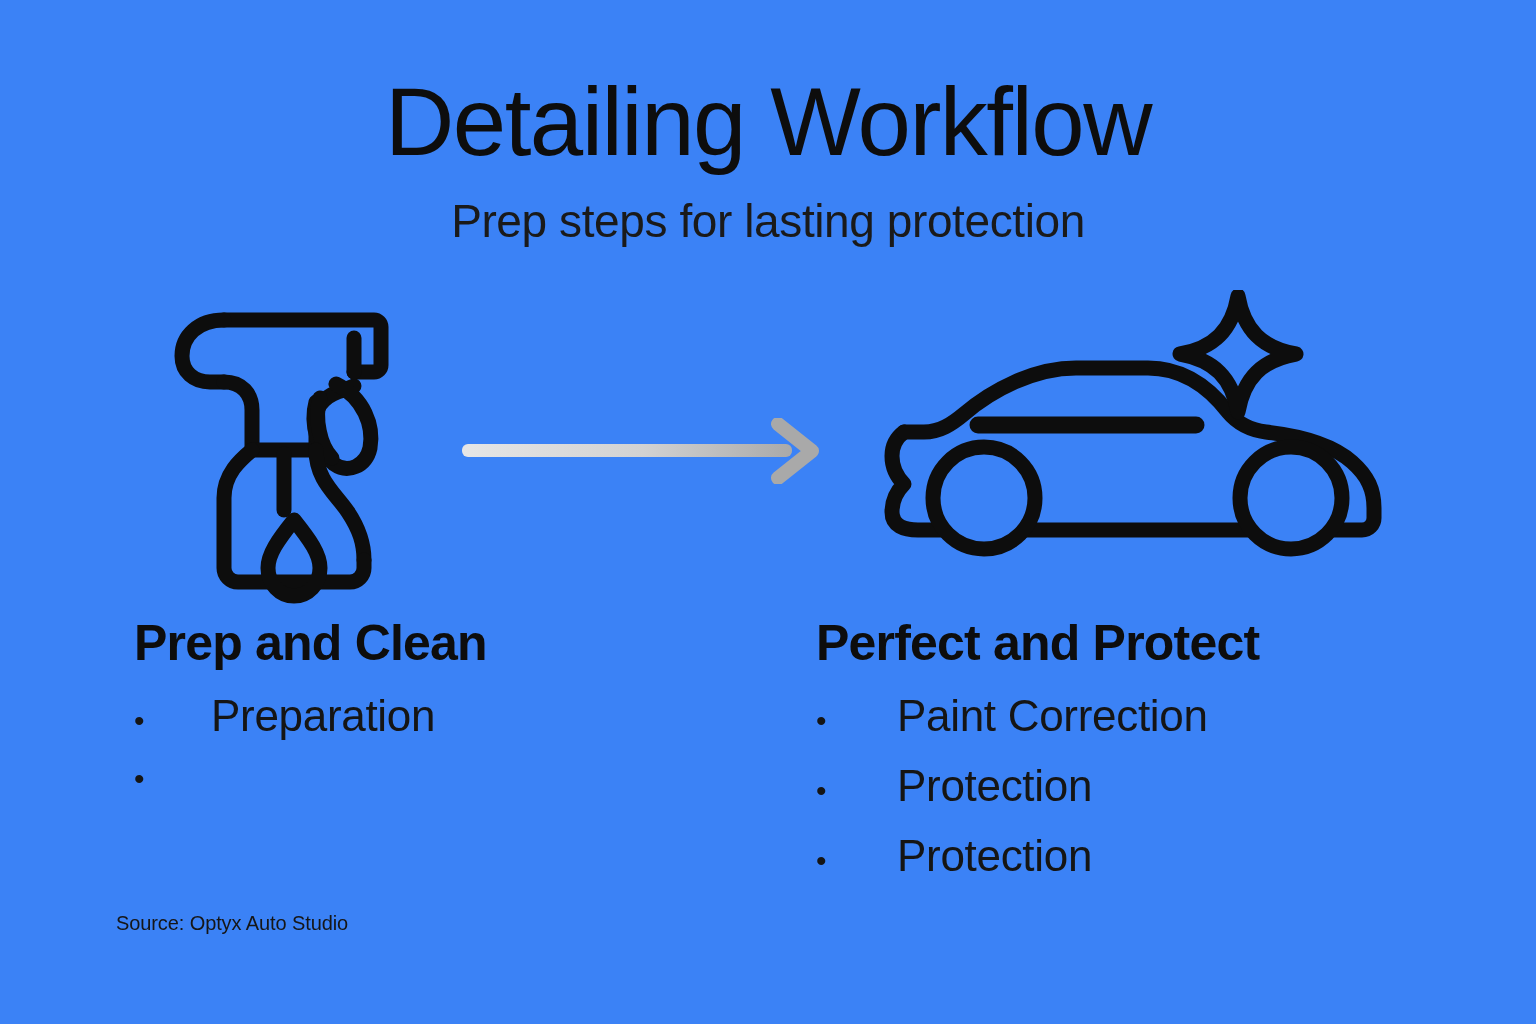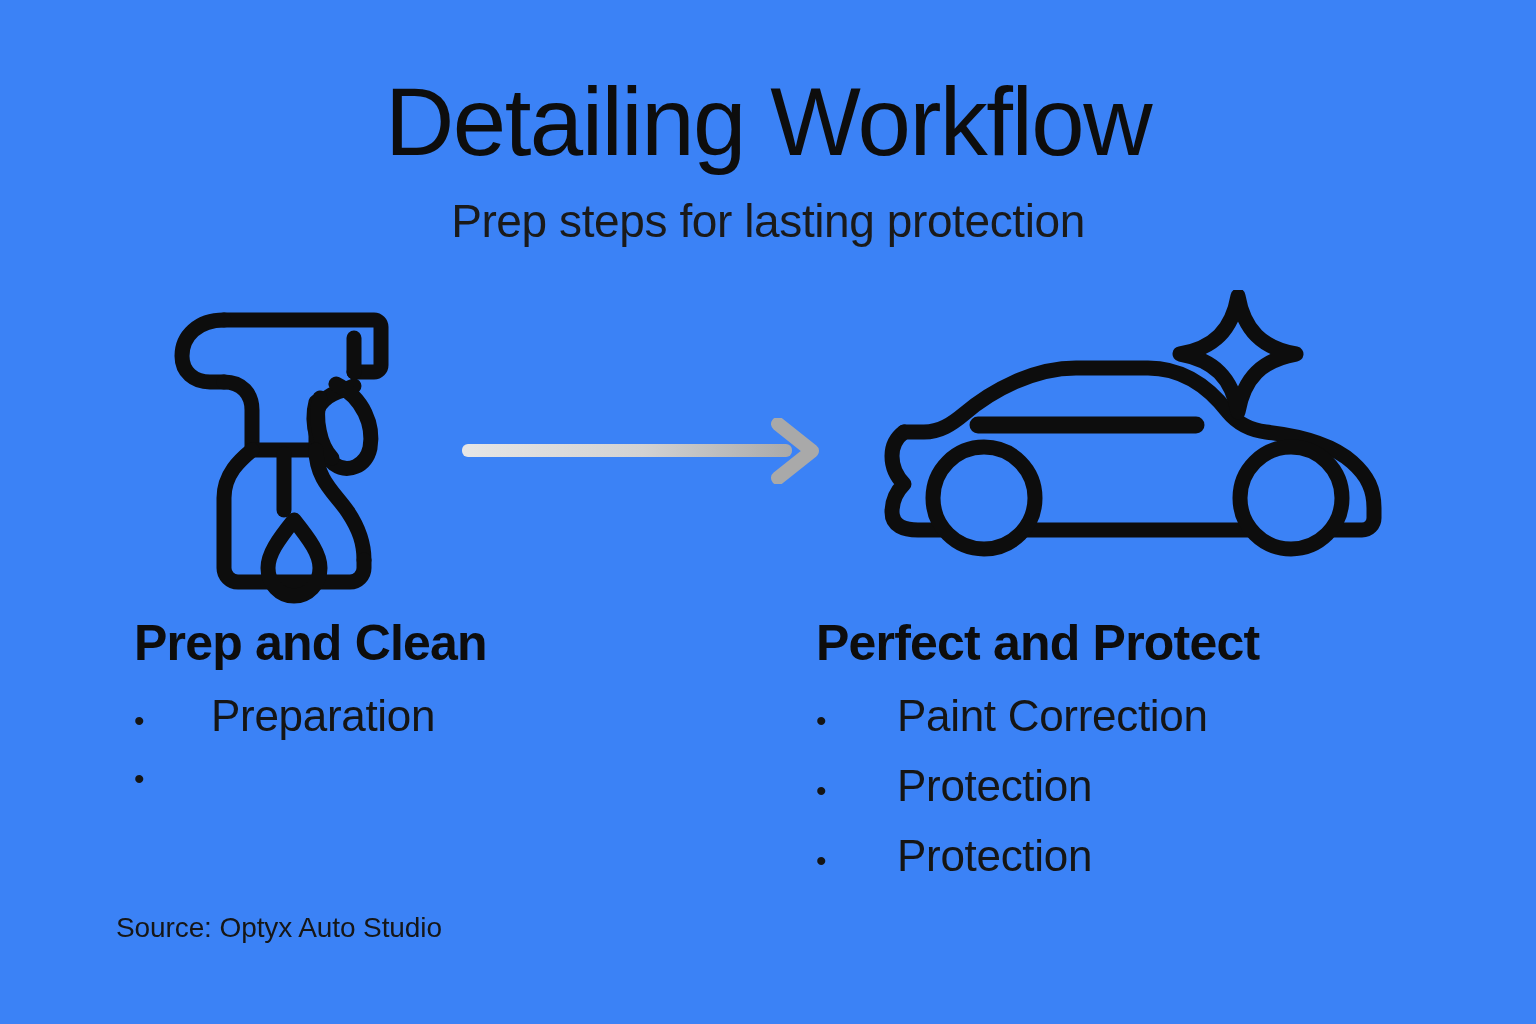--- a/index.html
+++ b/index.html
@@ -128,21 +128,21 @@
     display: inline-block;
     margin-left: 47px;
   }
   .col-right .bullet .dot { width: 34px; flex: 0 0 34px; }
 
   
   .source {
     position: absolute;
     left: 116px;
     top: 912px;
-    font-size: 28px;
+    font-size: 20px;
     font-weight: 400;
     color: #161616;
     letter-spacing: -0.1px;
     white-space: nowrap;
   }
 </style>
 </head>
 <body>
 
 <div id="slide">

